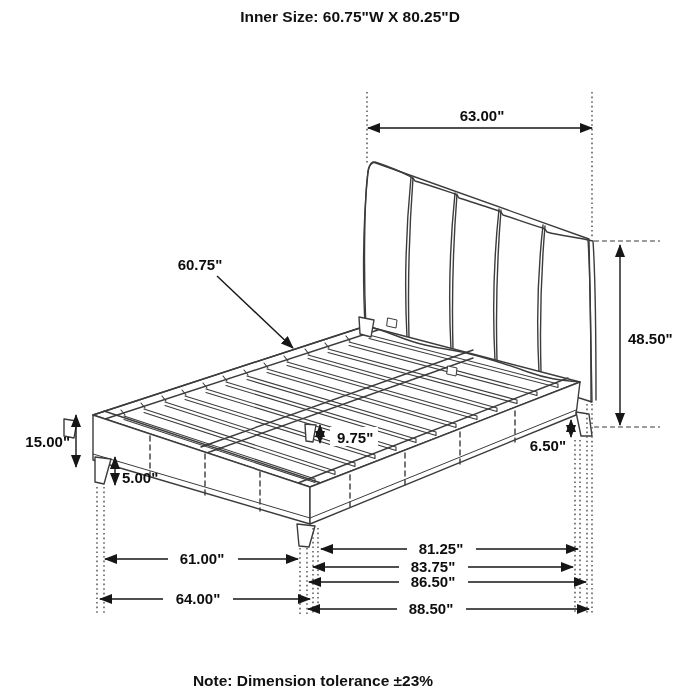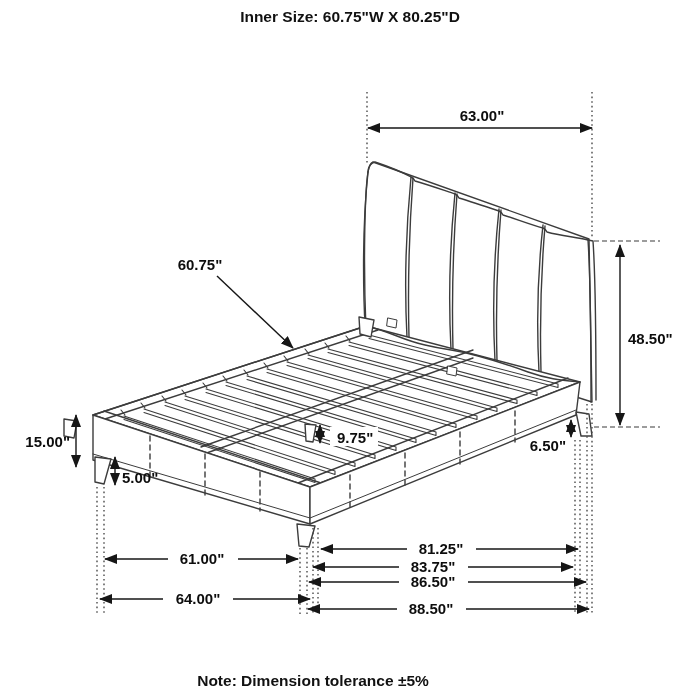--- a/index.html
+++ b/index.html
@@ -189,14 +189,14 @@
       <text x="433" y="587" text-anchor="middle">86.50"</text>
     </g>
 
     <g class="dim">
       <line x1="308" y1="609" x2="397" y2="609" marker-start="url(#ah)"></line>
       <line x1="466" y1="609" x2="589" y2="609" marker-end="url(#ah)"></line>
       <text x="431" y="614" text-anchor="middle">88.50"</text>
     </g>
   </svg>
 
-  <div class="note">Note: Dimension tolerance ±5%</div>
+  <div class="note">Note: Dimension tolerance ±23%</div>
 </div>
 
 </body></html>

